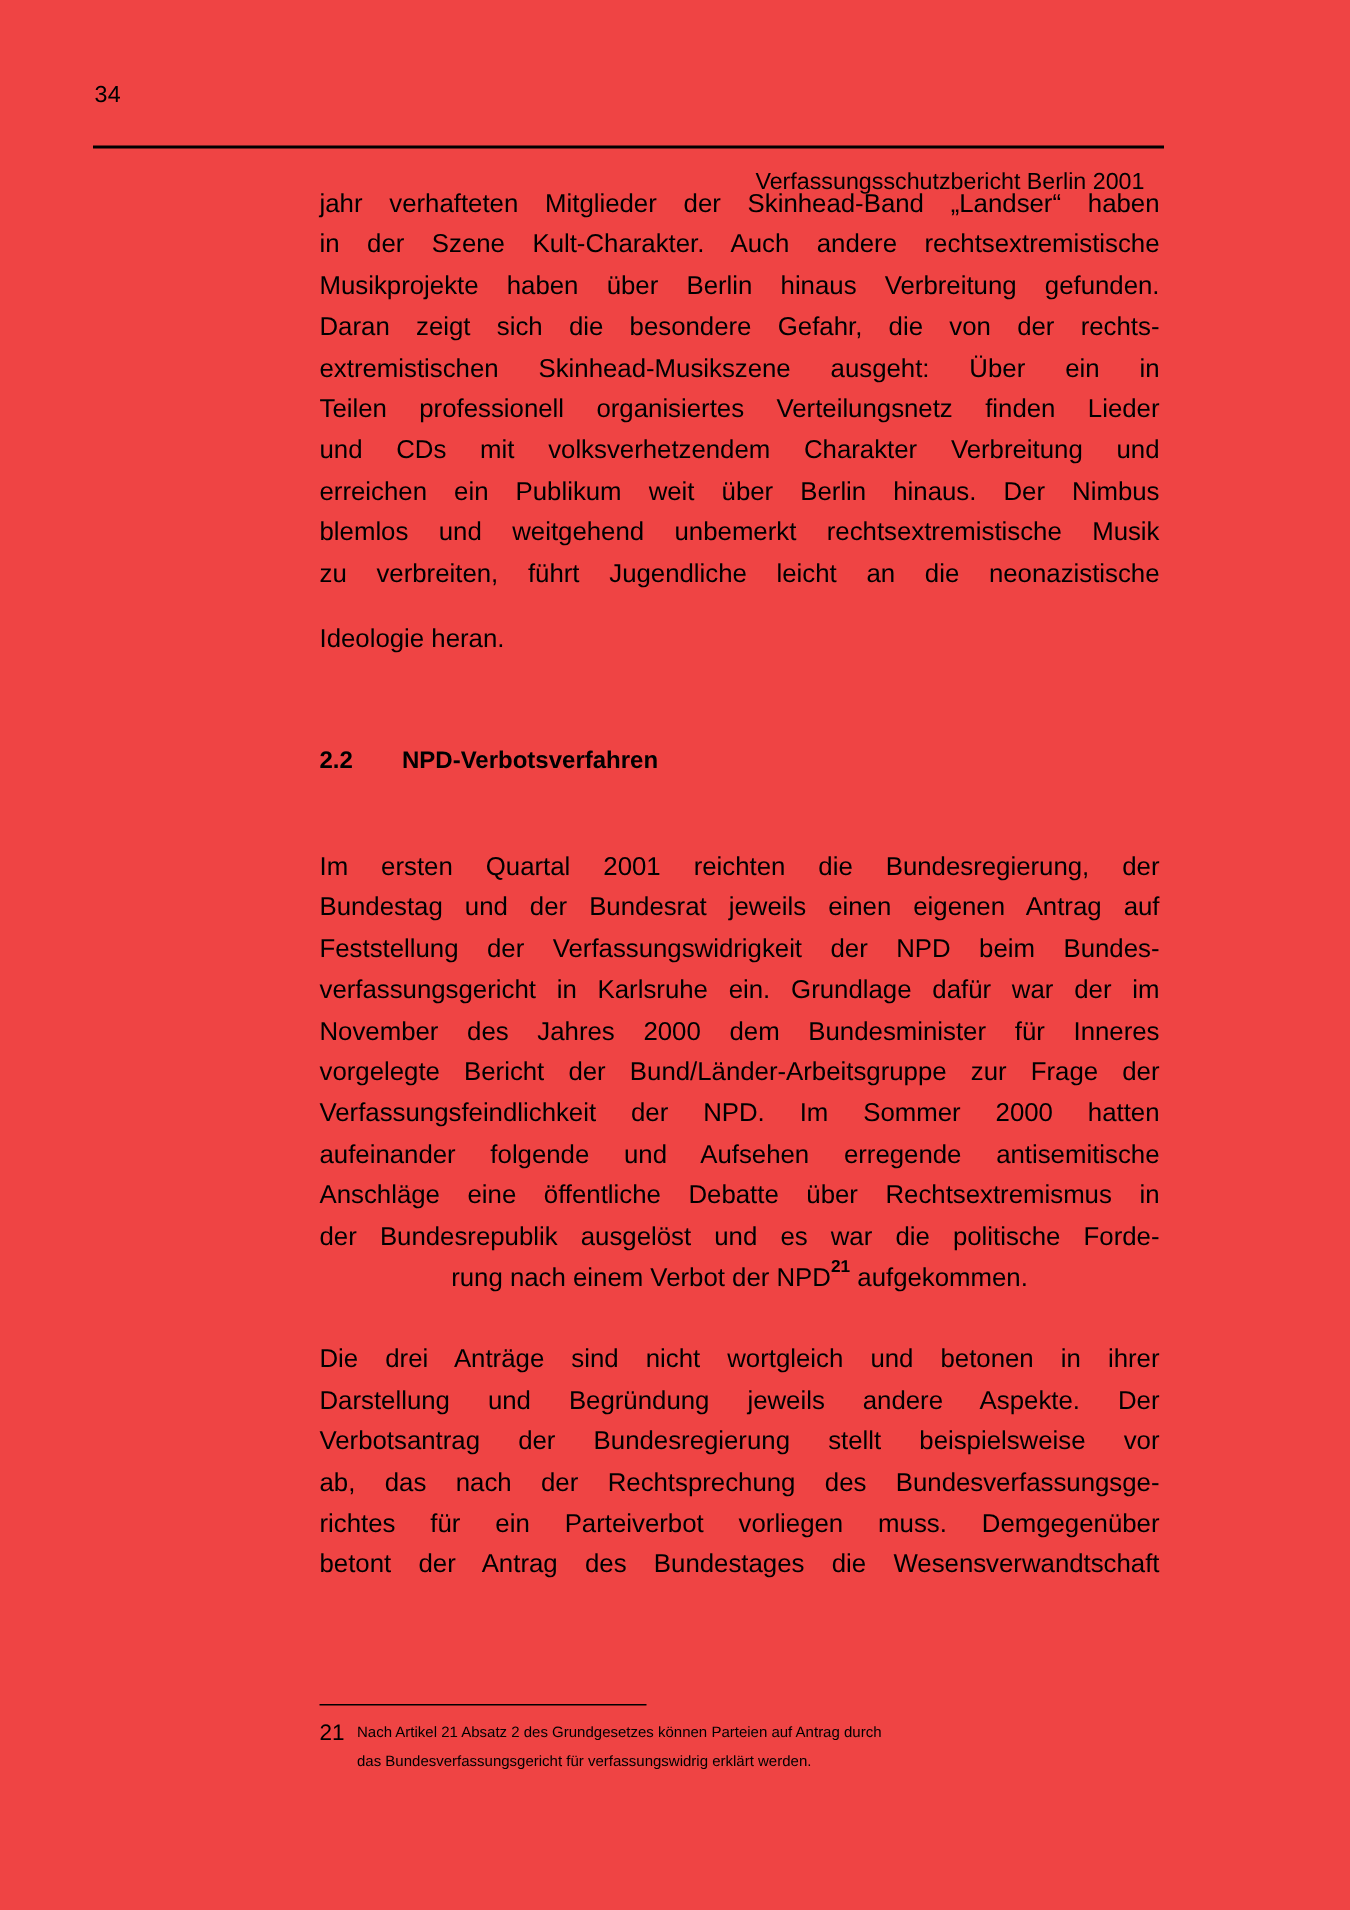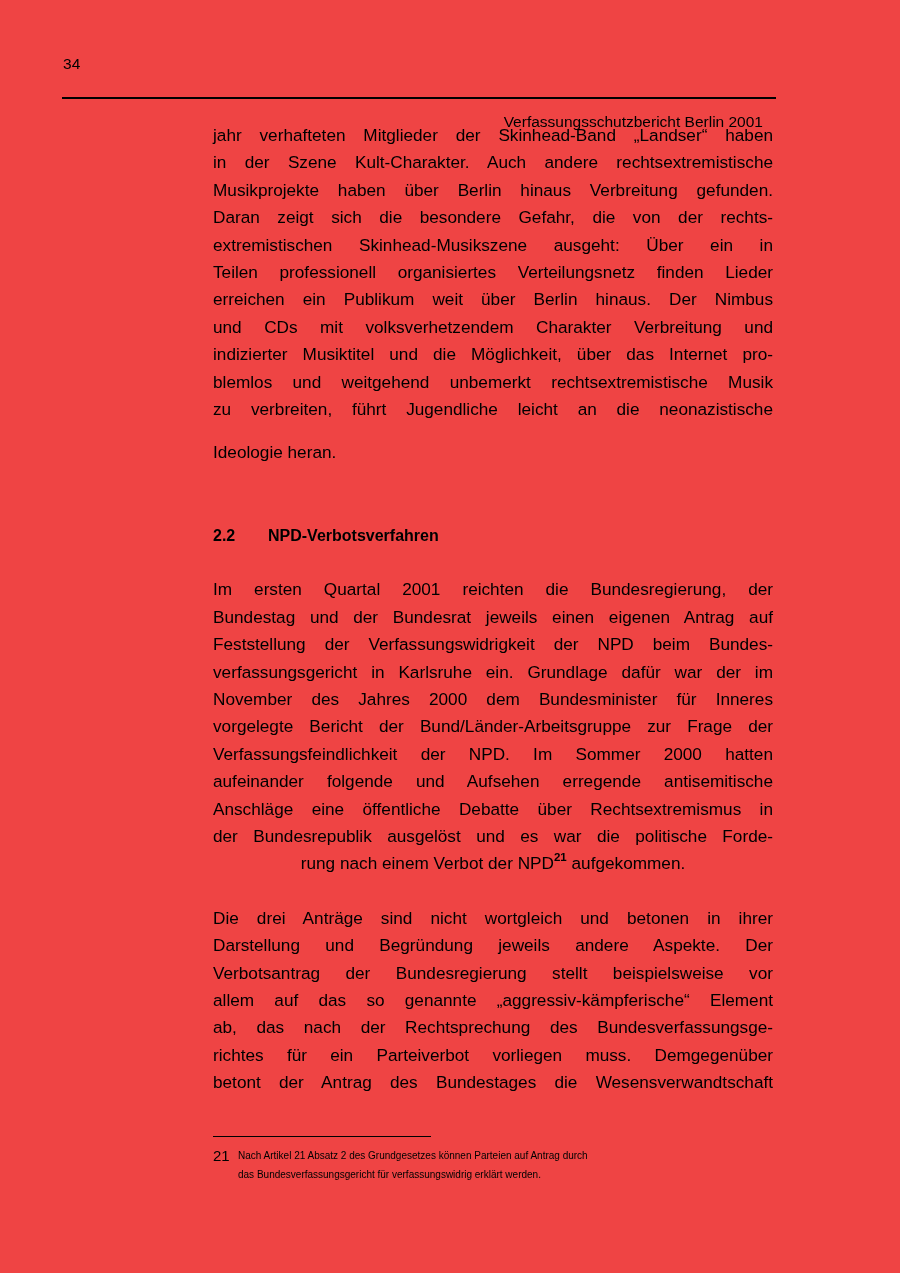--- a/index.html
+++ b/index.html
@@ -34,21 +34,21 @@
   .para.endpara .line:last-child { text-align-last: left; margin-top: 16px; }
   .lastline { text-align: center; }
 
   h2.heading {
     margin-top: 55px;
     font-size: 16px; font-weight: bold;
     display: flex; line-height: 27.4px;
   }
   .h-num { width: 55px; flex: 0 0 55px; }
 
-  .para-2 { margin-top: 27px; }
+  .para-2 { margin-top: 42px; }
   .para-3 { margin-top: 27px; }
 
   sup.fn-ref {
     font-weight: bold; font-size: 11.5px;
     vertical-align: super; line-height: 0; position: relative; top: -2px;
   }
 
   .fn-rule {
     position: absolute; left: 213px; top: 1136px;
     width: 218px; height: 1px; background: #000;
@@ -73,23 +73,22 @@
 
   <main class="body-text">
 
     <div class="para endpara">
         <div class="line">jahr verhafteten Mitglieder der Skinhead-Band „Landser“ haben</div>
         <div class="line">in der Szene Kult-Charakter. Auch andere rechtsextremistische</div>
         <div class="line">Musikprojekte haben über Berlin hinaus Verbreitung gefunden.</div>
         <div class="line">Daran zeigt sich die besondere Gefahr, die von der rechts-</div>
         <div class="line">extremistischen Skinhead-Musikszene ausgeht: Über ein in</div>
         <div class="line">Teilen professionell organisiertes Verteilungsnetz finden Lieder</div>
+        <div class="line">und CDs mit volksverhetzendem Charakter Verbreitung und</div>
         <div class="line">erreichen ein Publikum weit über Berlin hinaus. Der Nimbus</div>
-        <div class="line">und CDs mit volksverhetzendem Charakter Verbreitung und</div>
-        <div class="line">indizierter Musiktitel und die Möglichkeit, über das Internet pro-</div>
         <div class="line">blemlos und weitgehend unbemerkt rechtsextremistische Musik</div>
         <div class="line">zu verbreiten, führt Jugendliche leicht an die neonazistische</div>
         <div class="line">Ideologie heran.</div>
       </div>
 
     <h2 class="heading">
       <span class="h-num">2.2</span>
       <span class="h-title">NPD-Verbotsverfahren</span>
     </h2>
 
@@ -105,21 +104,20 @@
         <div class="line">Anschläge eine öffentliche Debatte über Rechtsextremismus in</div>
         <div class="line">der Bundesrepublik ausgelöst und es war die politische Forde-</div>
       </div>
 
     <div class="line lastline"><span>rung nach einem Verbot der NPD</span><sup class="fn-ref">21</sup><span> aufgekommen.</span></div>
 
     <div class="para para-3">
         <div class="line">Die drei Anträge sind nicht wortgleich und betonen in ihrer</div>
         <div class="line">Darstellung und Begründung jeweils andere Aspekte. Der</div>
         <div class="line">Verbotsantrag der Bundesregierung stellt beispielsweise vor</div>
-        <div class="line">allem auf das so genannte „aggressiv-kämpferische“ Element</div>
         <div class="line">ab, das nach der Rechtsprechung des Bundesverfassungsge-</div>
         <div class="line">richtes für ein Parteiverbot vorliegen muss. Demgegenüber</div>
         <div class="line">betont der Antrag des Bundestages die Wesensverwandtschaft</div>
       </div>
 
   </main>
 
   <div class="fn-rule"></div>
 
   <div class="footnote">

